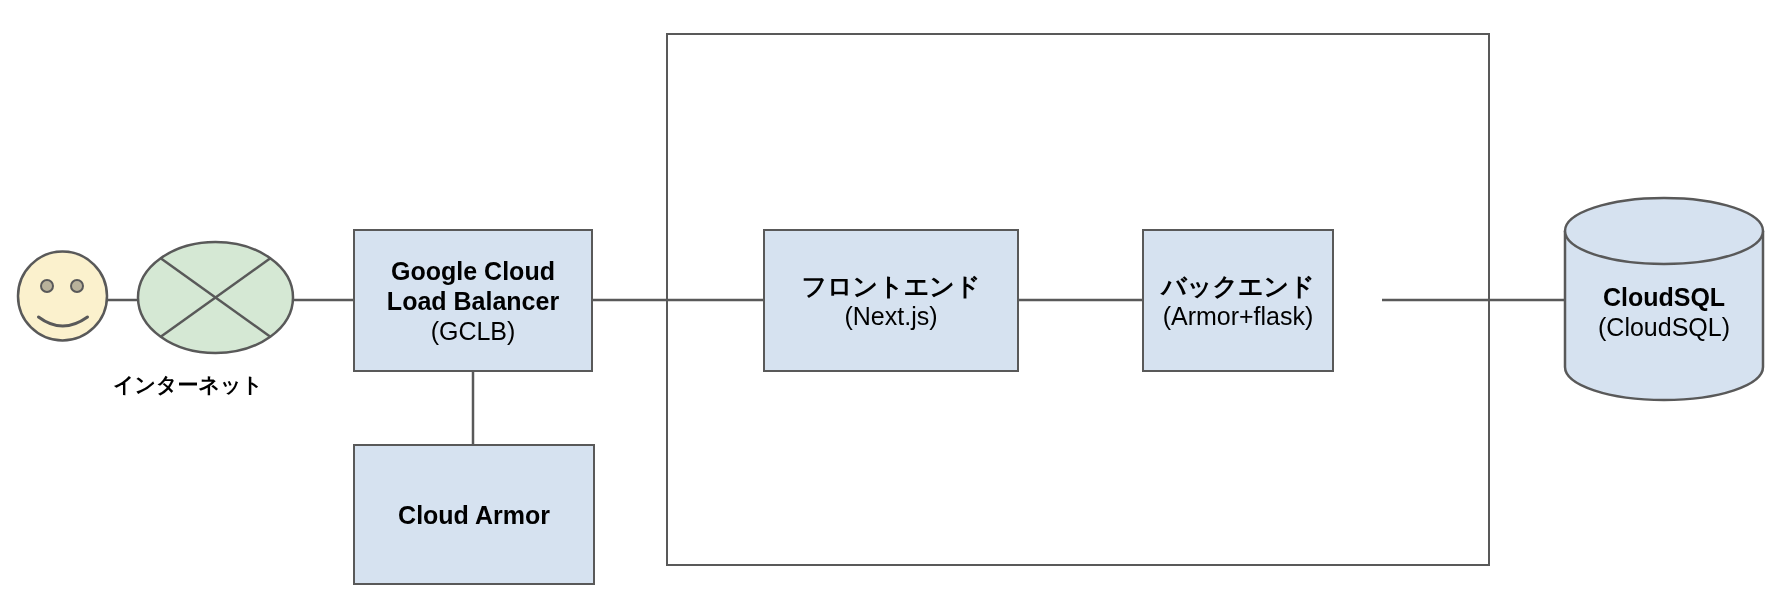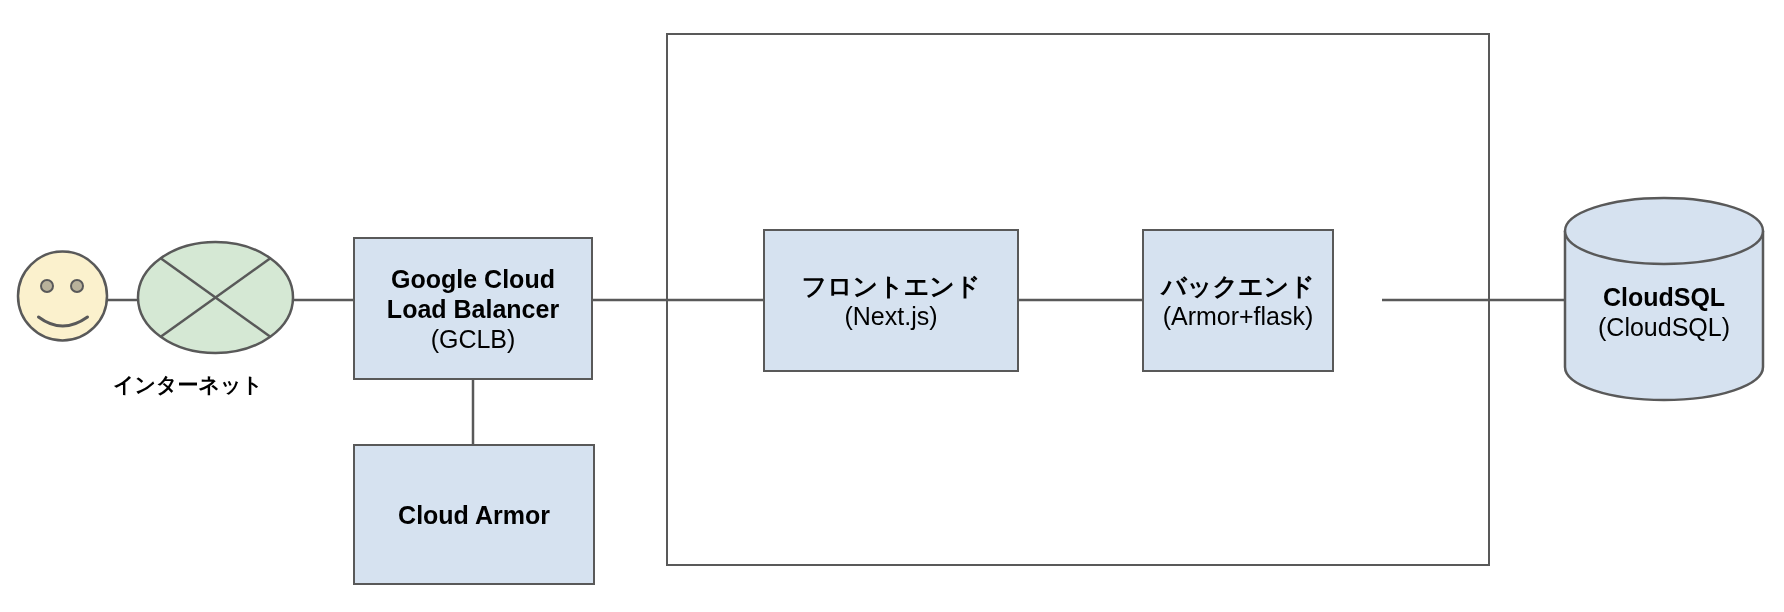--- a/index.html
+++ b/index.html
@@ -28,21 +28,21 @@
     text-align:center;color:var(--text);
   }
   .node-title{font-weight:bold;font-size:25px;line-height:30px;white-space:pre-line;}
   .node-subtitle{font-weight:normal;font-size:25px;line-height:30px;}
   .container-box{
     position:absolute;box-sizing:border-box;
     left:666px;top:33px;width:824px;height:533px;
     border:2.5px solid var(--stroke);
     background:transparent;
   }
-  .gclb{left:353px;top:237px;width:240px;height:143px;}
+  .gclb{left:353px;top:229px;width:240px;height:143px;}
   .cloud-armor{left:353px;top:444px;width:242px;height:141px;}
   .frontend{left:763px;top:229px;width:256px;height:143px;}
   .backend{left:1142px;top:229px;width:192px;height:143px;}
   .cyl-label{
     position:absolute;left:1565px;top:282px;width:198px;
     text-align:center;color:var(--text);
   }
   .internet-label{
     position:absolute;left:113px;top:372px;width:200px;
     color:var(--text);

